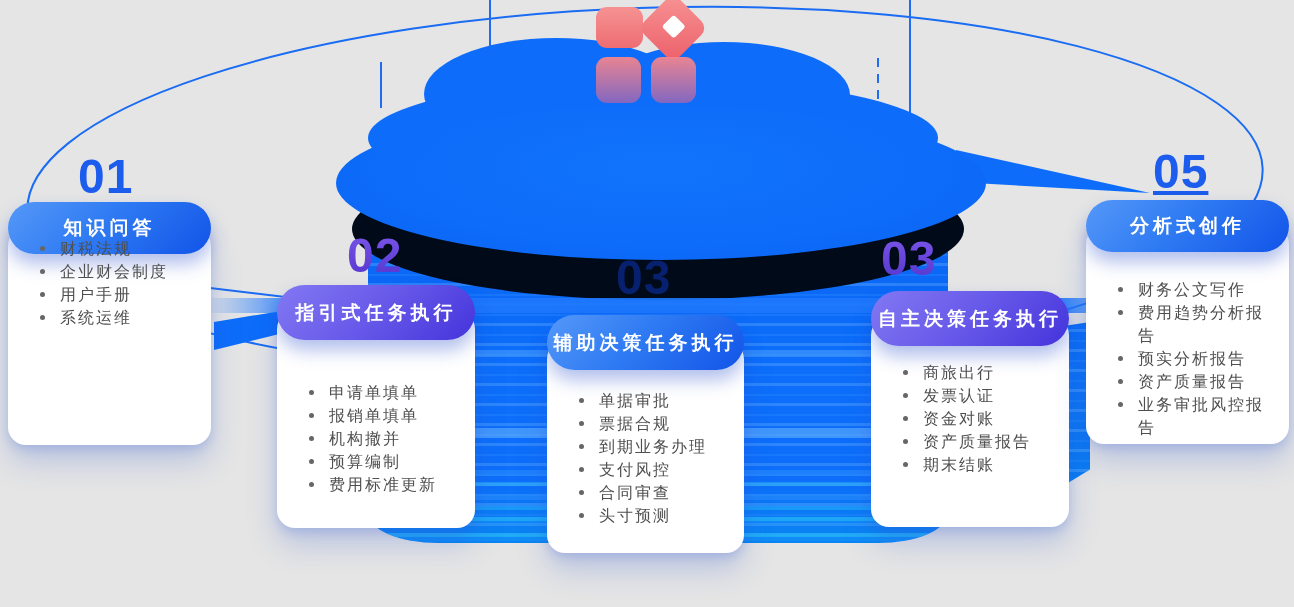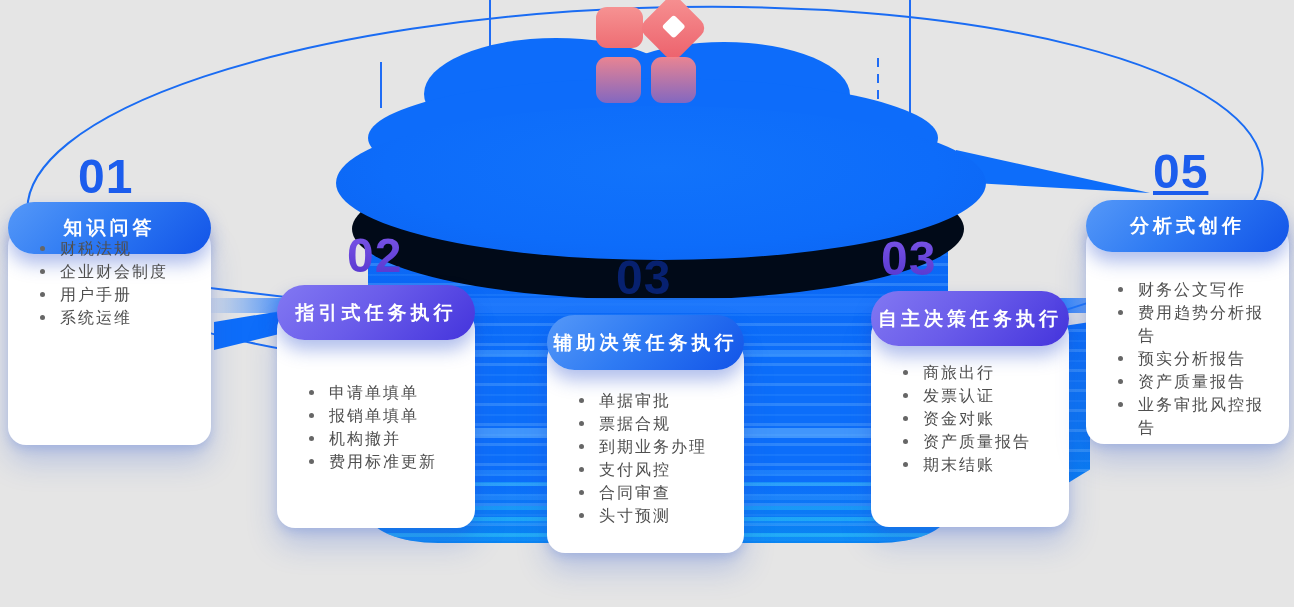--- a/index.html
+++ b/index.html
@@ -161,20 +161,21 @@
 
   <div class="card theme-purple hdr-2line" id="card2">
     <div class="card-body"></div>
     <div class="card-header">
       <span>指引式任务执行</span>
     </div>
     <ul class="card-items">
         <li class="card-item"><span class="dot"></span><span class="item-text">申请单填单</span></li>
         <li class="card-item"><span class="dot"></span><span class="item-text">报销单填单</span></li>
         <li class="card-item"><span class="dot"></span><span class="item-text">机构撤并</span></li>
+        <li class="card-item"><span class="dot"></span><span class="item-text">预算编制</span></li>
         <li class="card-item"><span class="dot"></span><span class="item-text">费用标准更新</span></li>
       </ul>
   </div>
 
   <div class="card theme-blue hdr-2line" id="card3">
     <div class="card-body"></div>
     <div class="card-header">
       <span>辅助决策任务执行</span>
     </div>
     <ul class="card-items">

